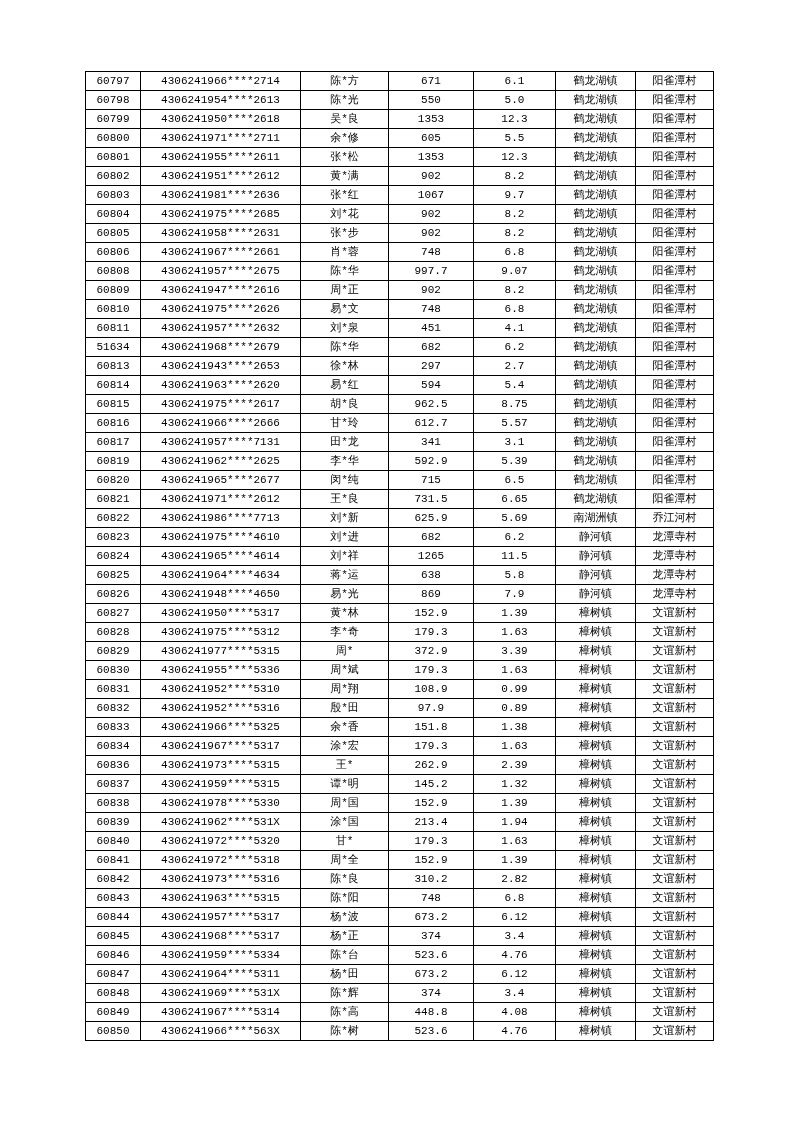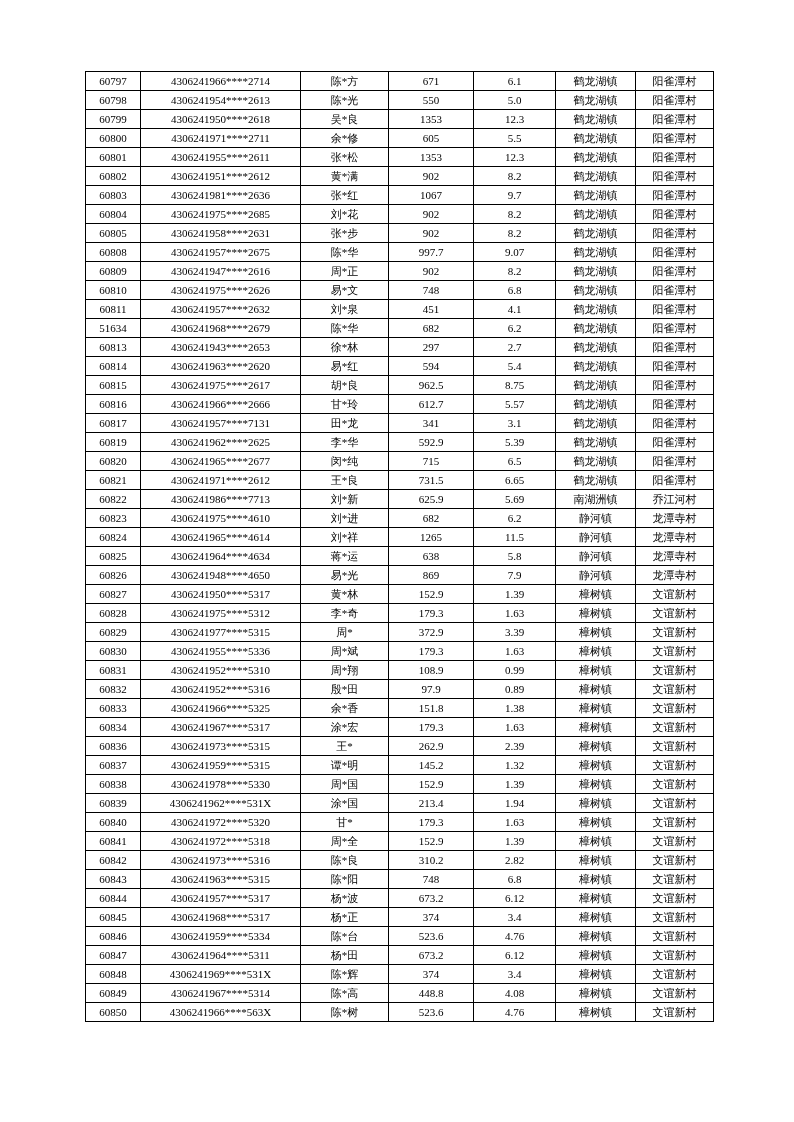--- a/index.html
+++ b/index.html
@@ -6,21 +6,21 @@
     margin: 0;
     padding: 0;
     background: #ffffff;
   }
   .sheet {
     position: relative;
     width: 794px;
     height: 1122px;
     background: #ffffff;
     overflow: hidden;
-    font-family: Liberation Serif, serif;
+    font-family: Liberation Mono, monospace;
     color: #000000;
   }
   table.data-table {
     position: absolute;
     left: 85px;
     top: 71px;
     border-collapse: collapse;
     table-layout: fixed;
     width: 628px;
   }
@@ -133,20 +133,29 @@
         <tr>
           <td>60805</td>
           <td>4306241958****2631</td>
           <td>张*步</td>
           <td>902</td>
           <td>8.2</td>
           <td>鹤龙湖镇</td>
           <td>阳雀潭村</td>
         </tr>
         <tr>
+          <td>60806</td>
+          <td>4306241967****2661</td>
+          <td>肖*蓉</td>
+          <td>748</td>
+          <td>6.8</td>
+          <td>鹤龙湖镇</td>
+          <td>阳雀潭村</td>
+        </tr>
+        <tr>
           <td>60808</td>
           <td>4306241957****2675</td>
           <td>陈*华</td>
           <td>997.7</td>
           <td>9.07</td>
           <td>鹤龙湖镇</td>
           <td>阳雀潭村</td>
         </tr>
         <tr>
           <td>60809</td>

